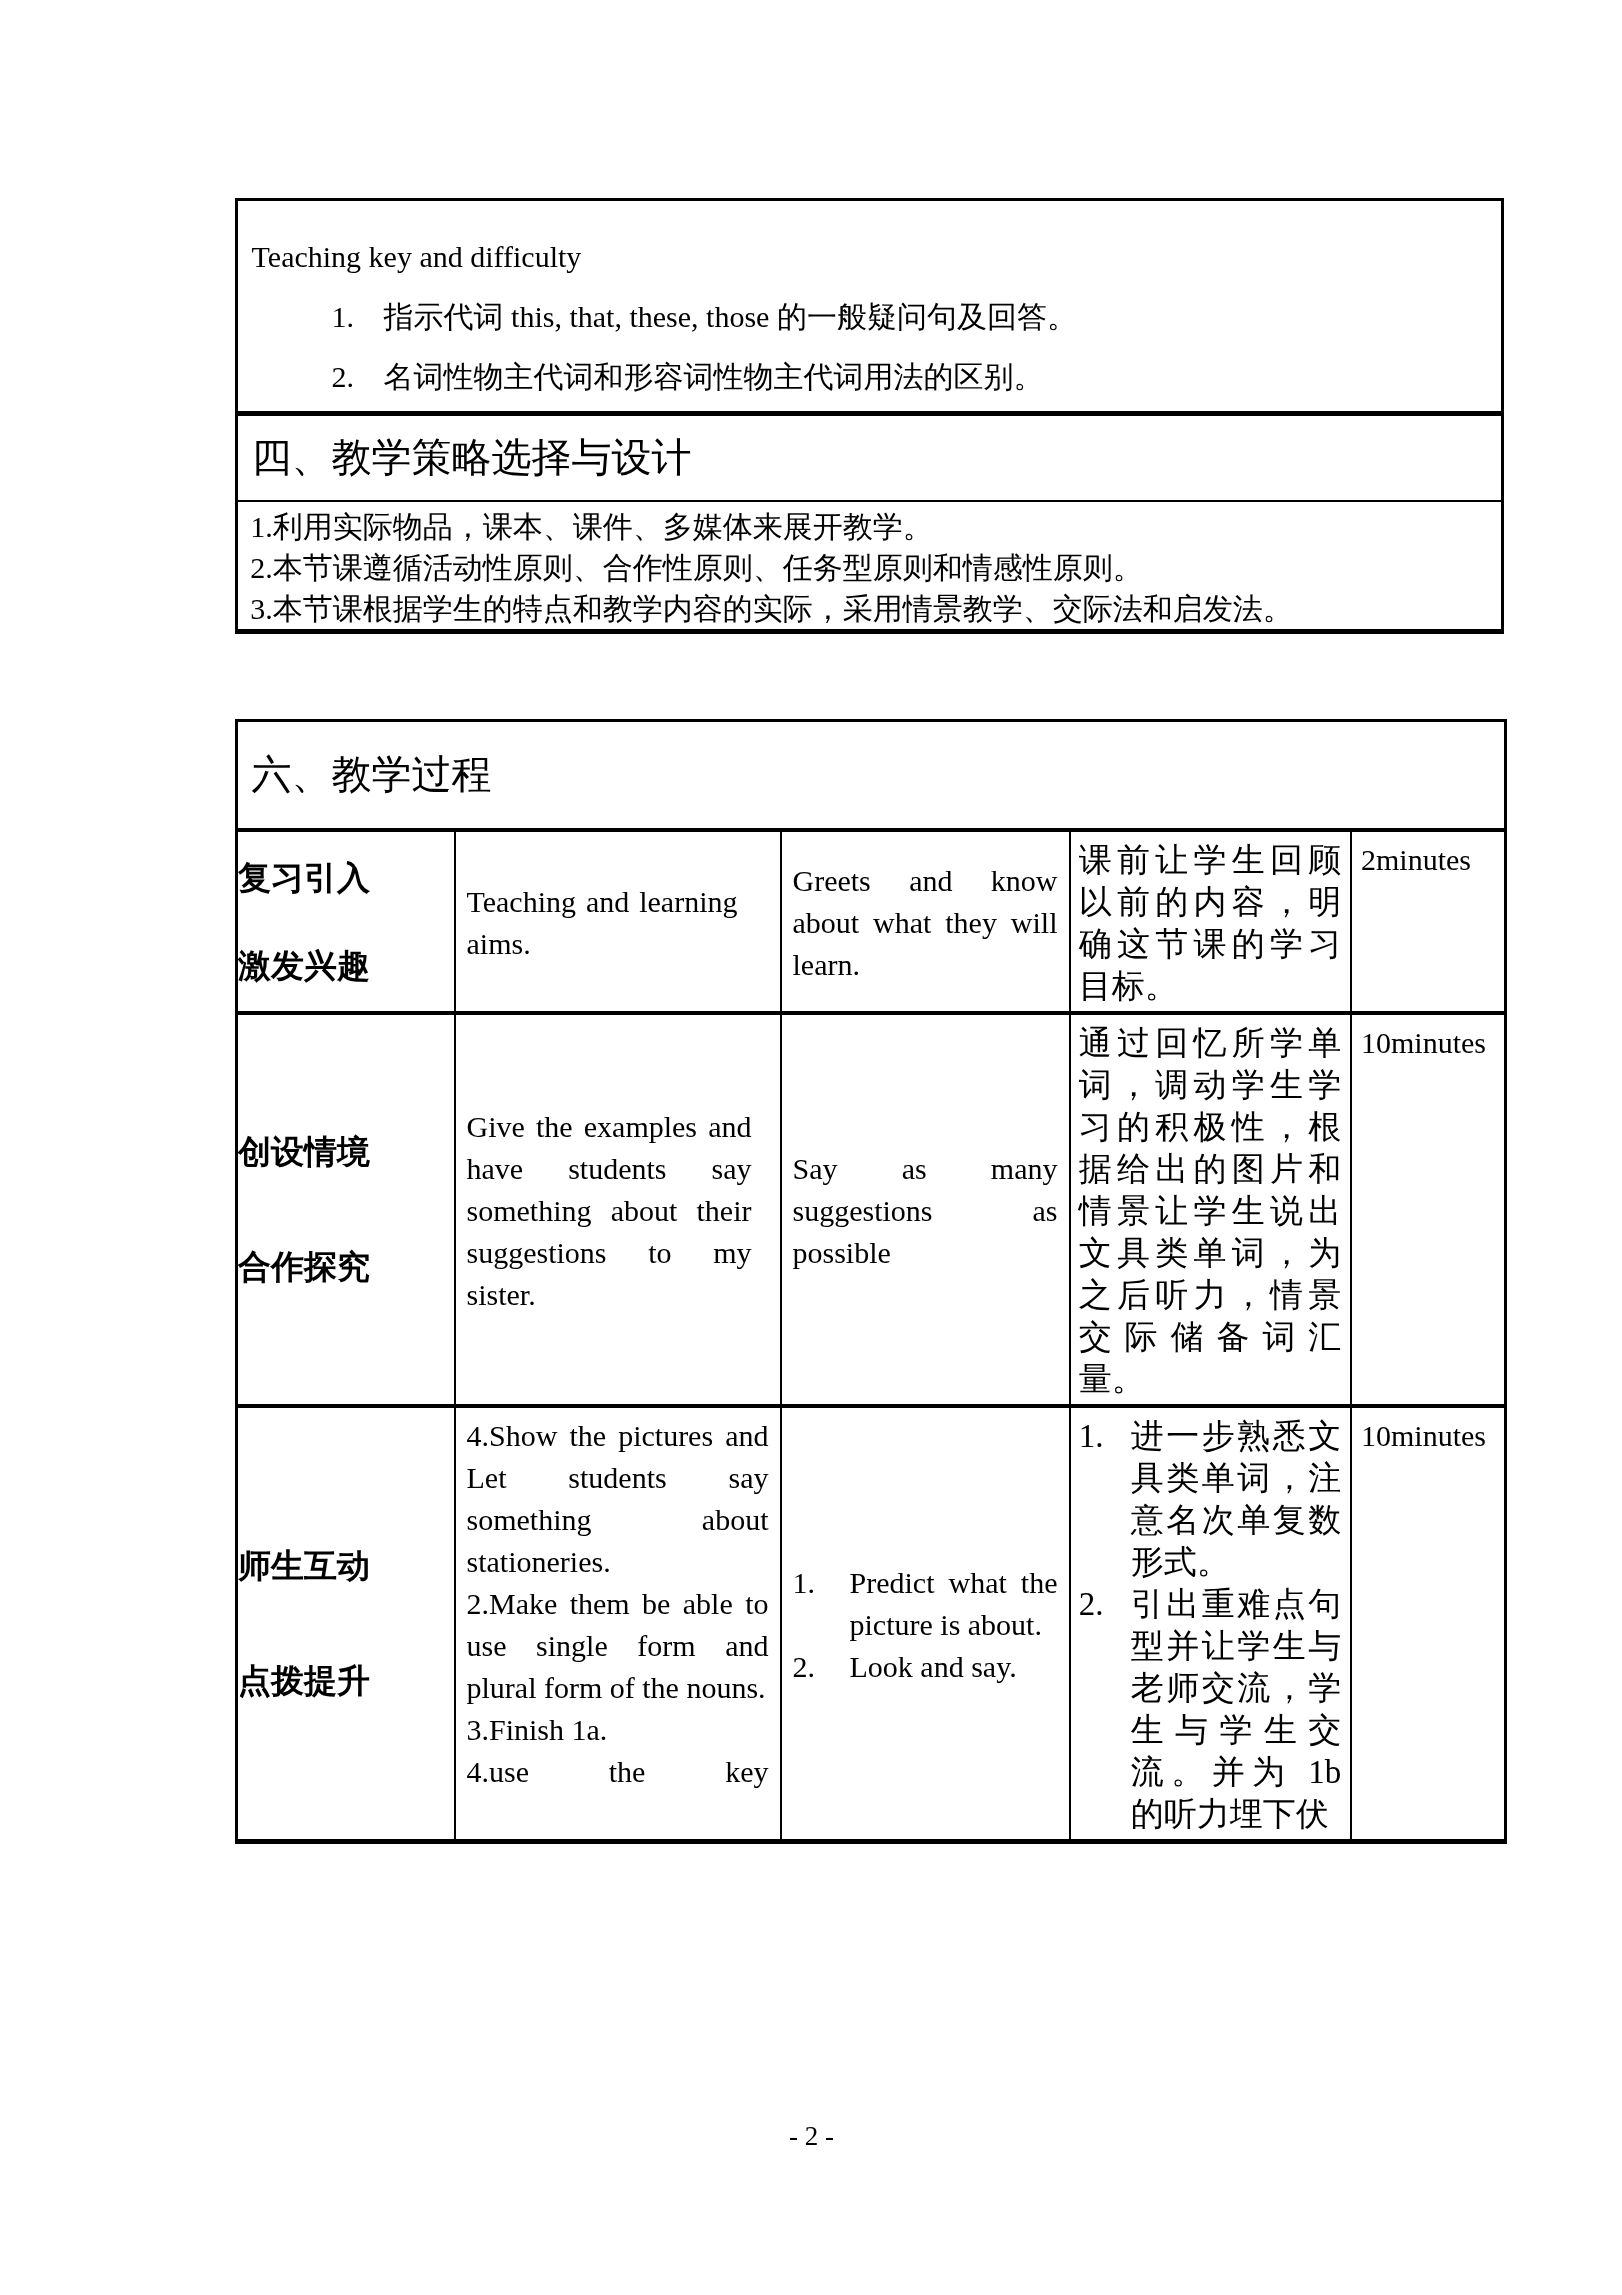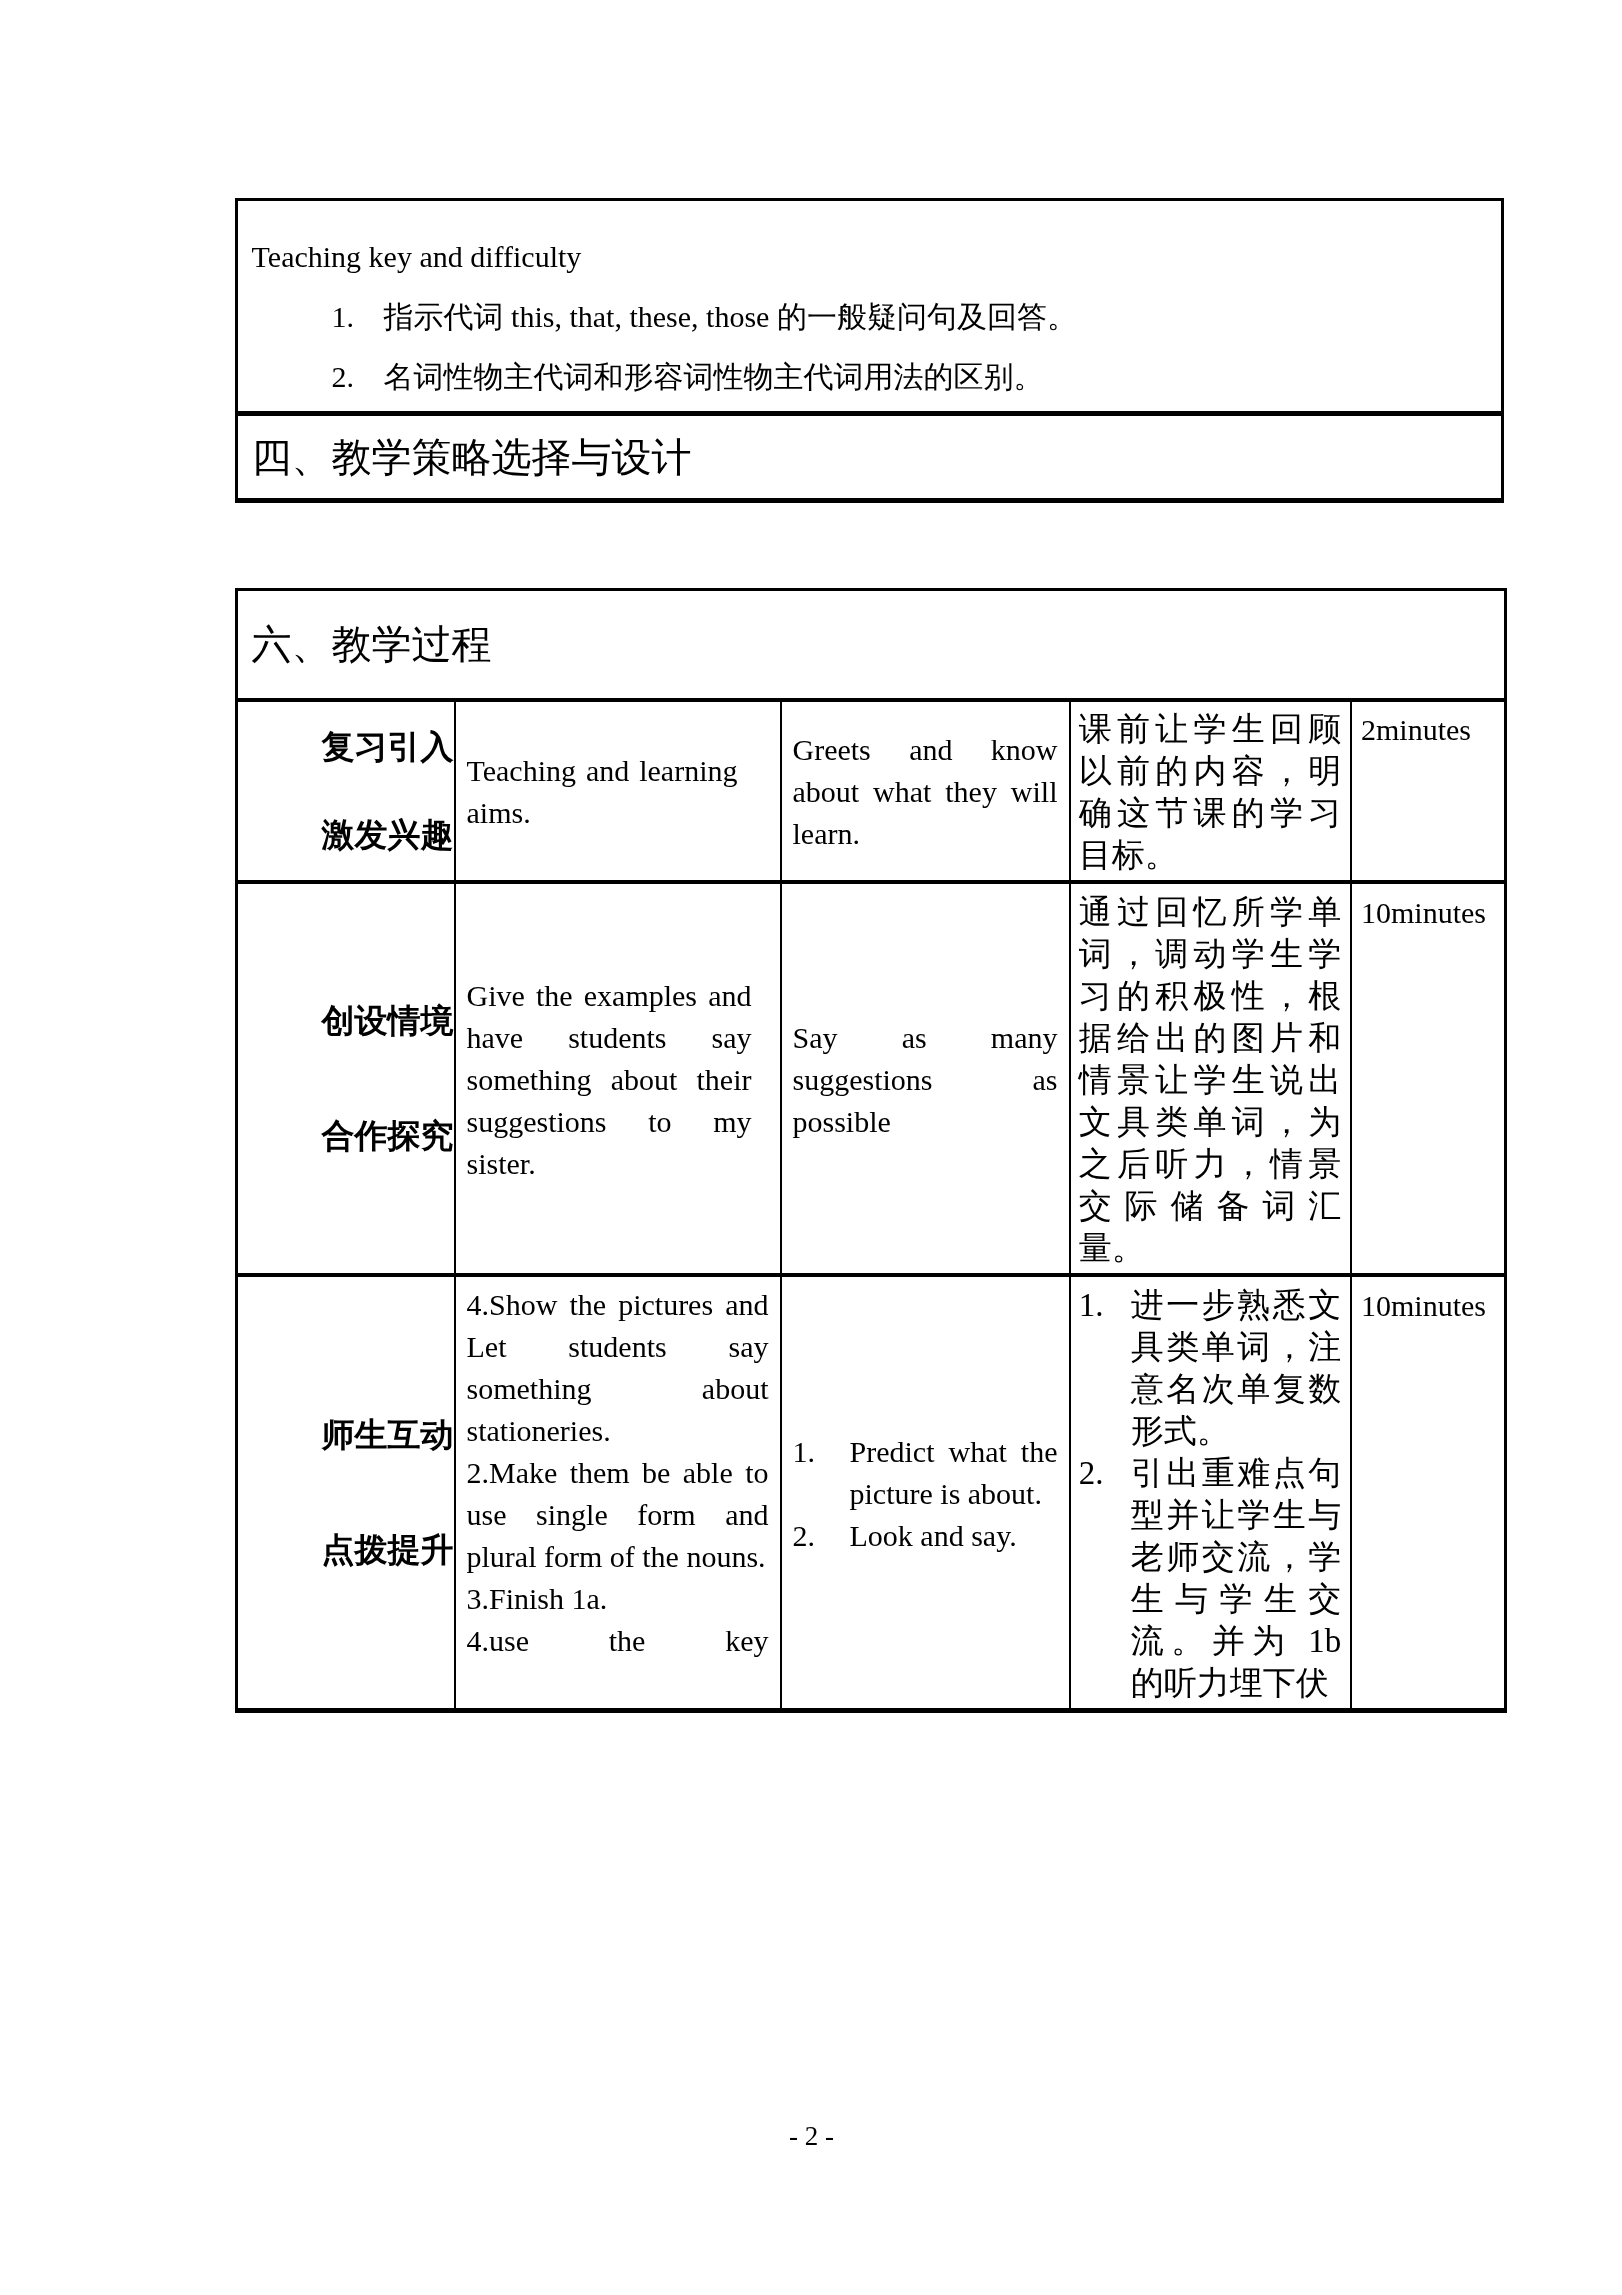--- a/index.html
+++ b/index.html
@@ -35,21 +35,21 @@
   .plain-cell { vertical-align: middle; padding-left: 12.3px; font-size: 30px; }
 
   
   .t2 { border: 3.4px solid #000; border-bottom-width: 5.5px; }
   .t2 td { border-top-width: 4.8px; }
   .t2 tr:first-child td { border-top-width: 3.4px; }
 
   .t2-title { height: 110px; }
   .col-head { vertical-align: middle; text-align: center; font-size: 34px; font-weight: bold; }
 
-  .stage-cell { vertical-align: middle; text-align: right; }
+  .stage-cell { vertical-align: middle; text-align: left; }
   .stage-line { font-size: 33px; font-weight: bold; line-height: 40px; }
   .gap-s .stage-line + .stage-line { margin-top: 48px; }
   .gap-l .stage-line + .stage-line { margin-top: 75px; }
 
   .en-cell { padding: 6.8px 11px 4.1px 11px; }
   .en-cell p { font-size: 30px; line-height: 42px; text-align: justify; }
   .v-mid { vertical-align: middle; }
   .narrow-a p { margin-right: 31px; }
   .narrow-b p { margin-right: 17px; }
   .p-last { text-align-last: justify; }
@@ -85,20 +85,27 @@
             <span class="kd-text">指示代词 this, that, these, those 的一般疑问句及回答。</span>
           </div>
           <div class="kd-item">
             <span class="kd-num">2.</span>
             <span class="kd-text">名词性物主代词和形容词性物主代词用法的区别。</span>
           </div>
         </td>
       </tr>
       <tr class="sep" style="height:87px">
         <td class="sec-head">四、教学策略选择与设计</td>
+      </tr>
+      <tr style="height:125px">
+        <td class="list-cell">
+          <div>1.利用实际物品，课本、课件、多媒体来展开教学。</div>
+          <div>2.本节课遵循活动性原则、合作性原则、任务型原则和情感性原则。</div>
+          <div>3.本节课根据学生的特点和教学内容的实际，采用情景教学、交际法和启发法。</div>
+        </td>
       </tr>
     </tbody>
       </table>
 
     <div style="height:85px"></div>
 
     <table class="t2">
       <colgroup>
         <col style="width:218px">
           <col style="width:326px">

